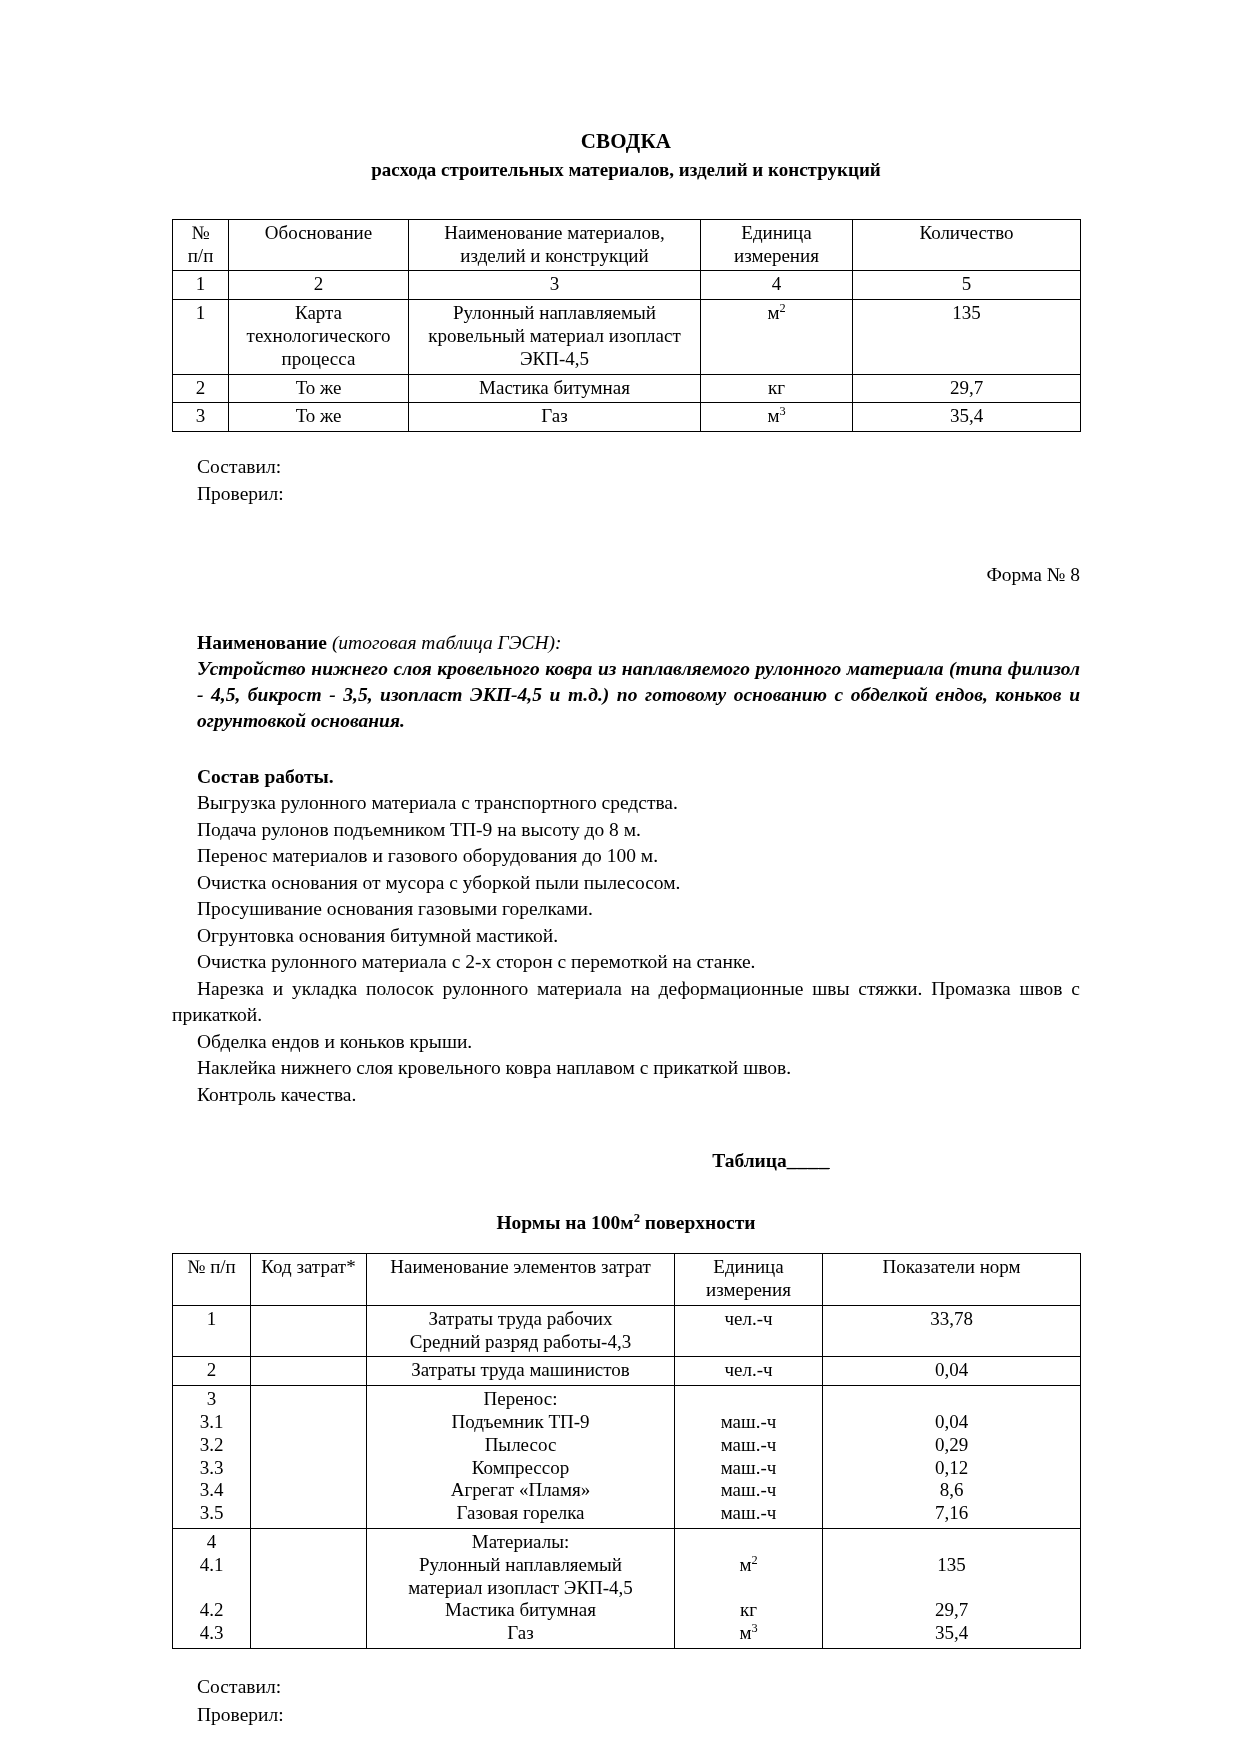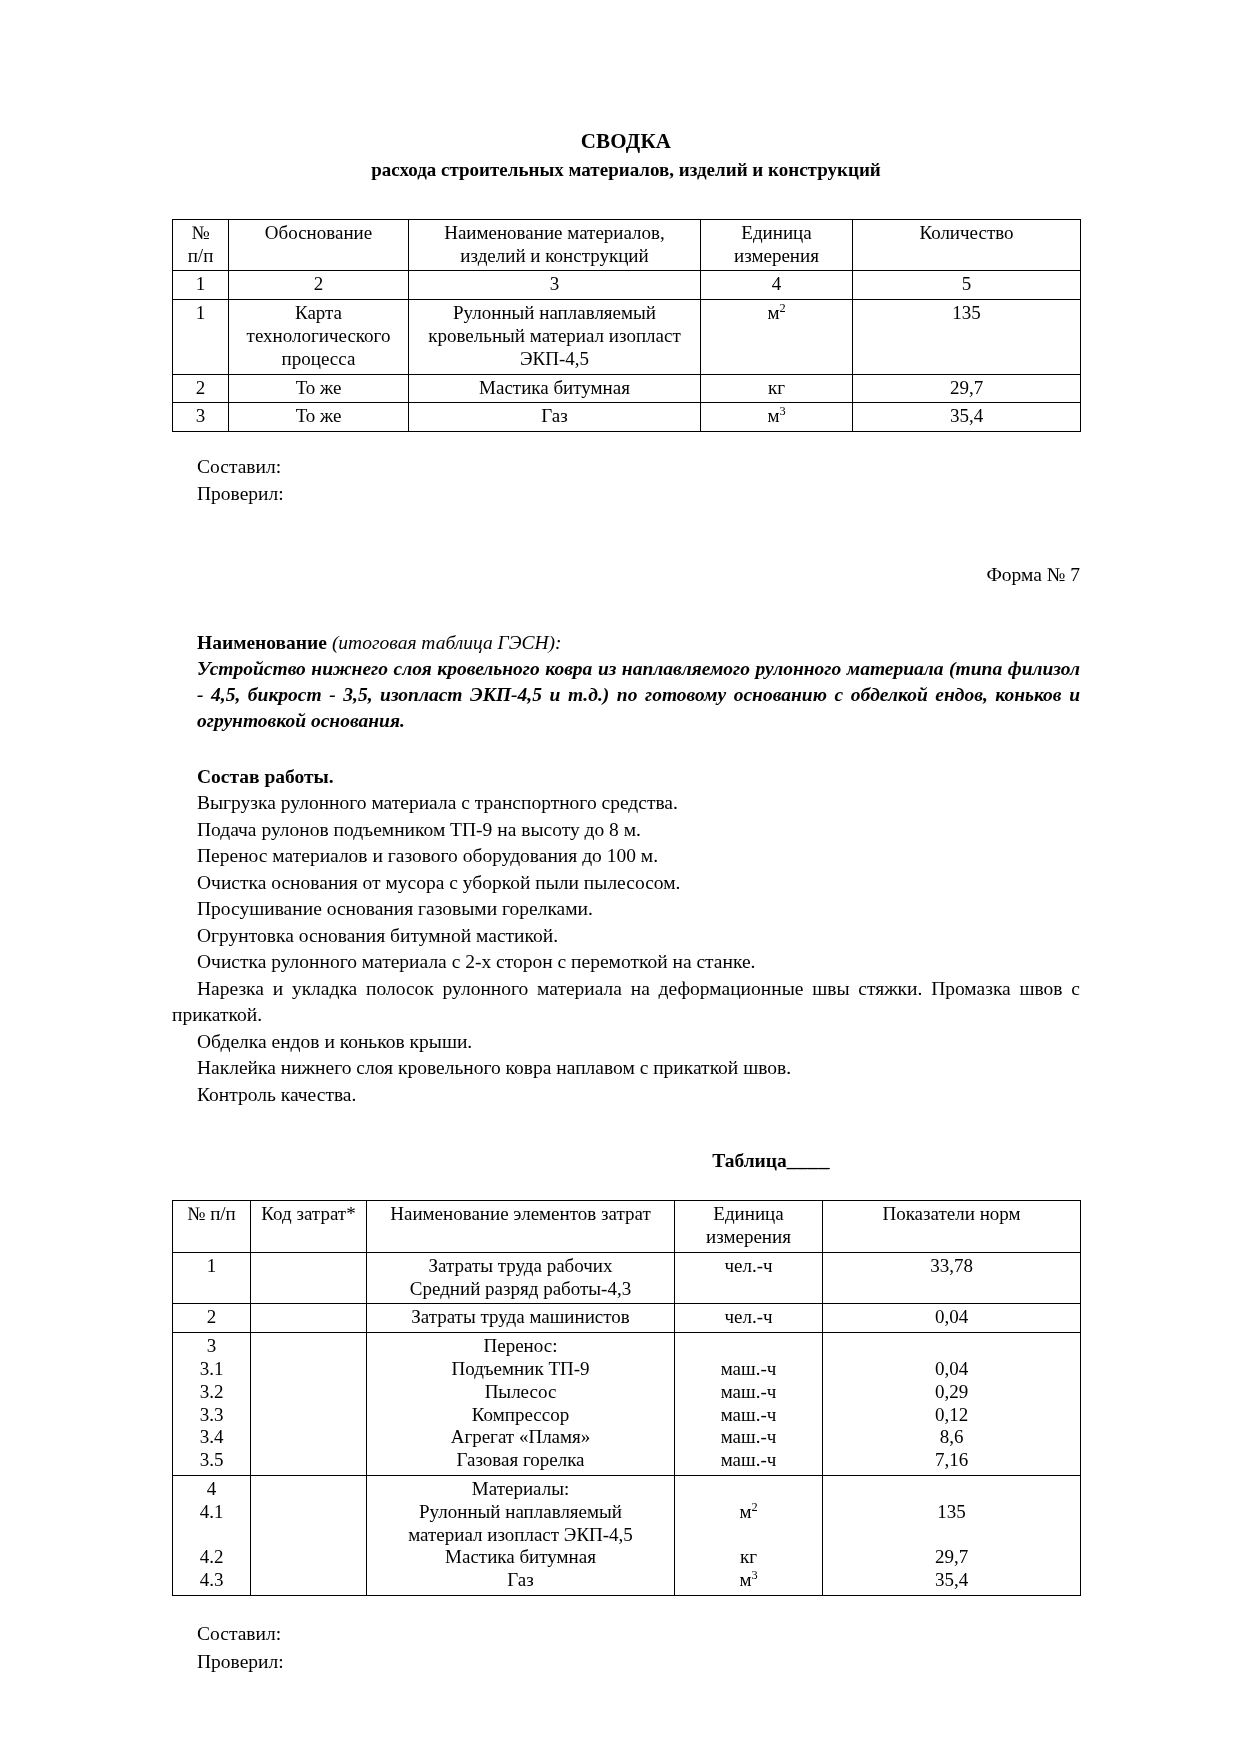--- a/index.html
+++ b/index.html
@@ -73,21 +73,21 @@
   .t1 col.c5 { width: 228px; }
 
   
   .t2 col.c1 { width: 78px; }
   .t2 col.c2 { width: 116px; }
   .t2 col.c3 { width: 308px; }
   .t2 col.c4 { width: 148px; }
   .t2 col.c5 { width: 258px; }
 
   .tbl-wrap-1 { margin-top: 37px; }
-  .tbl-wrap-2 { margin-top: 28px; }
+  .tbl-wrap-2 { margin-top: 19px; }
   .sign-block { margin-top: 22px; padding-left: 25px; }
   .sign-block div { font-size: 19.5px; line-height: 1.38; }
 
   .forma {
     text-align: right;
     font-size: 19.5px;
     margin-top: 56px;
     padding-right: 0px;
   }
 
@@ -214,21 +214,21 @@
           </tr>
         </tbody>
       </table>
     </div>
 
     <div class="sign-block">
       <div>Составил:</div>
       <div>Проверил:</div>
     </div>
 
-    <div class="forma">Форма № 7</div>
+    <div class="forma">Форма № 8</div>
 
     <div class="naim-block">
       <div class="naim-line"><span class="naim-label">Наименование</span><span class="naim-paren"> (итоговая таблица ГЭСН):</span></div>
       <div class="bi-para">Устройство нижнего слоя кровельного ковра из наплавляемого рулонного материала (типа филизол - 4,5, бикрост - 3,5, изопласт ЭКП-4,5 и т.д.) по готовому основанию с обделкой ендов, коньков и огрунтовкой основания.</div>
     </div>
 
     <div class="sostav-block">
       <div class="sostav-title">Состав работы.</div>
       <div class="sostav-item">Выгрузка рулонного материала с транспортного средства.</div>
       <div class="sostav-item">Подача рулонов подъемником ТП-9 на высоту до 8 м.</div>
@@ -238,20 +238,21 @@
       <div class="sostav-item">Огрунтовка основания битумной мастикой.</div>
       <div class="sostav-item">Очистка рулонного материала с 2-х сторон с перемоткой на станке.</div>
       <div class="sostav-item wrapping">Нарезка и укладка полосок рулонного материала на деформационные швы стяжки. Промазка швов с прикаткой.</div>
       <div class="sostav-item">Обделка ендов и коньков крыши.</div>
       <div class="sostav-item">Наклейка нижнего слоя кровельного ковра наплавом с прикаткой швов.</div>
       <div class="sostav-item">Контроль качества.</div>
     </div>
 
     <div class="tablitsa"><span>Таблица</span><span class="blank">____</span></div>
 
+    <div class="normy"><span>Нормы на 100м</span><sup>2</sup><span> поверхности</span></div>
 
     <div class="tbl-wrap-2">
       <table class="doc-table t2">
         <colgroup>
             <col class="c1">
             <col class="c2">
             <col class="c3">
             <col class="c4">
             <col class="c5">
           </colgroup>

